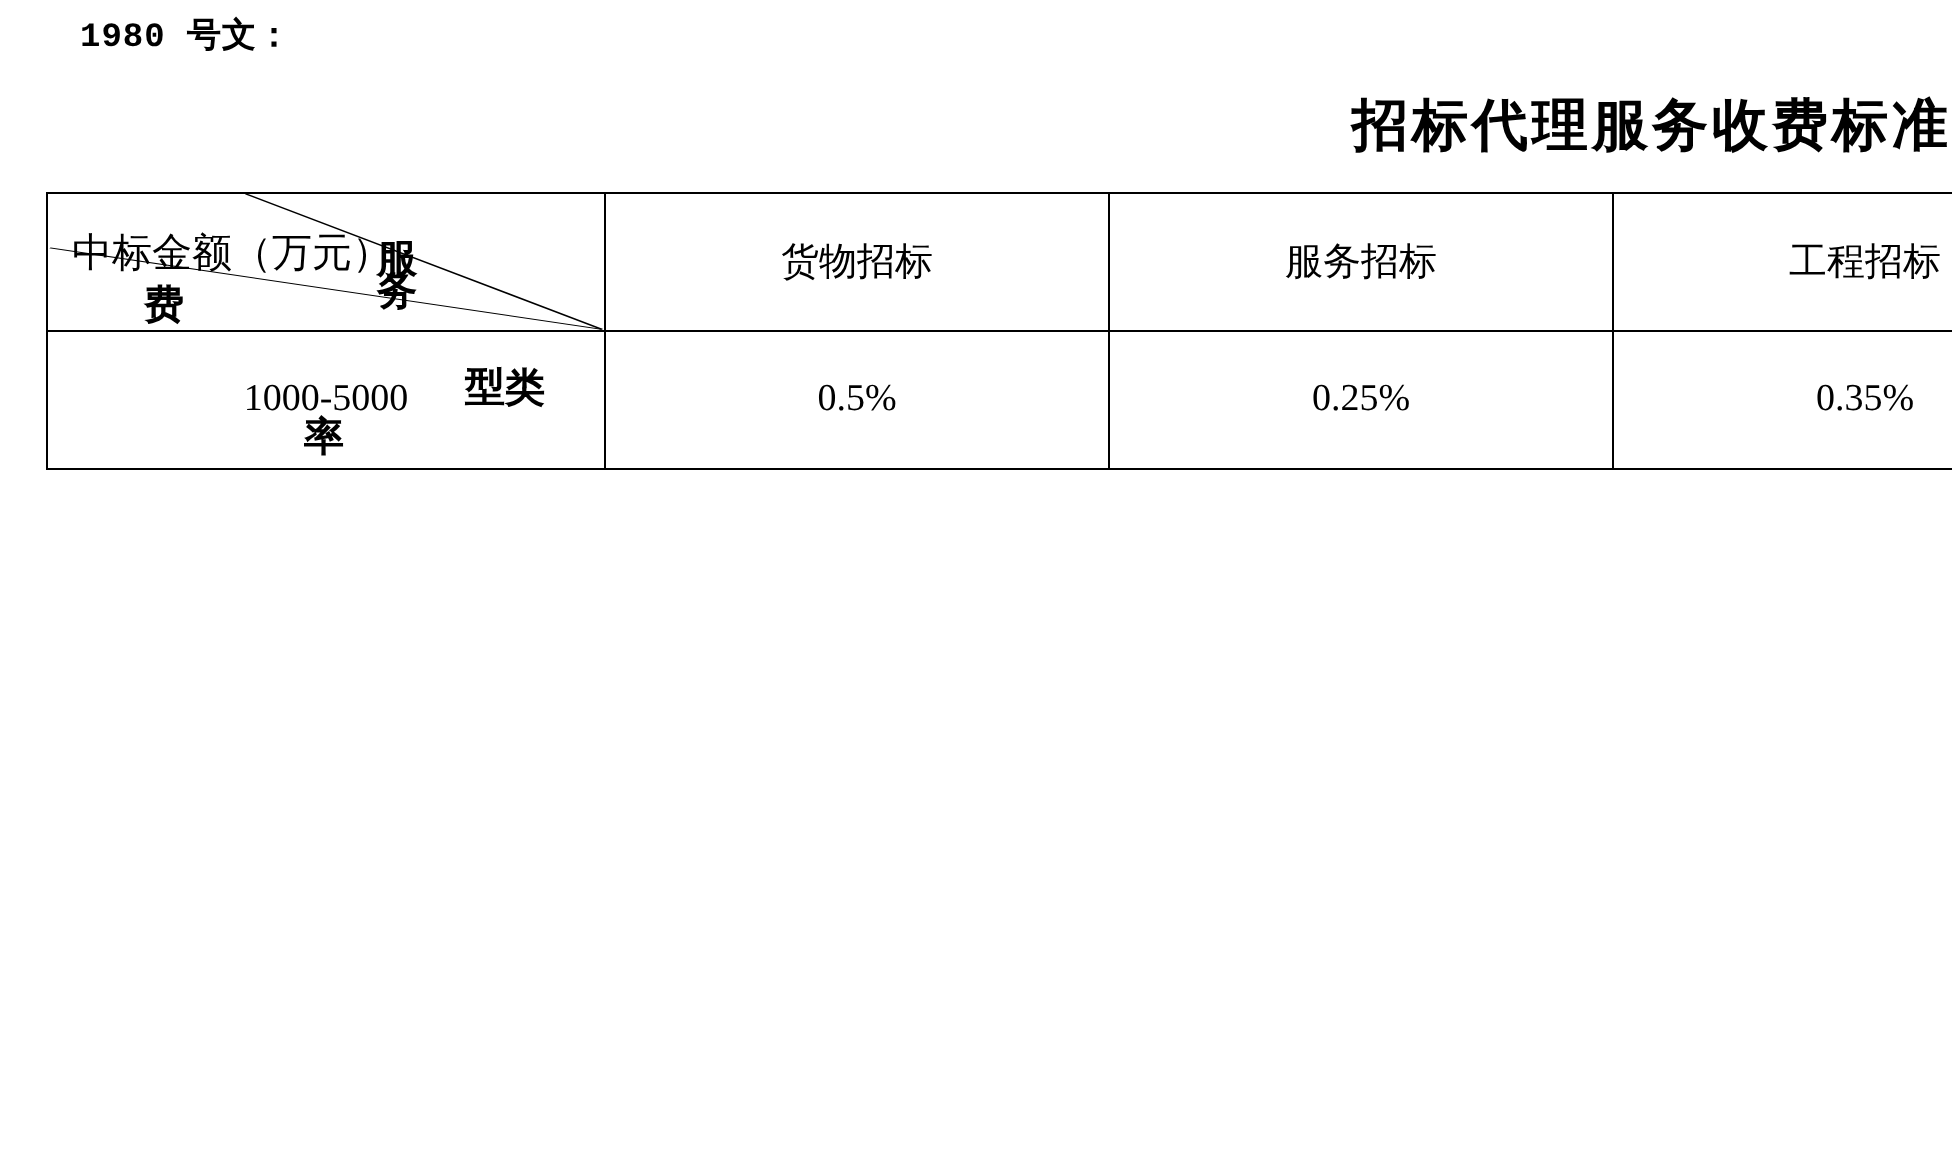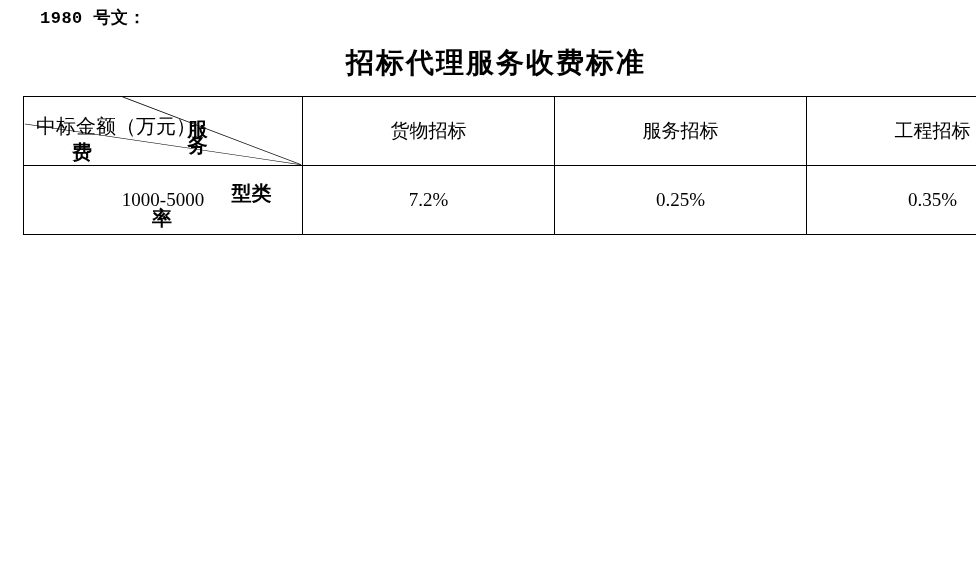--- a/index.html
+++ b/index.html
@@ -22,21 +22,21 @@
     font-family: Liberation Mono, monospace;
     font-weight: bold;
     font-size: 17px;
     letter-spacing: 0.5px;
   }
   .doc-title {
     position: absolute;
     left: 0;
     right: 0;
     top: 44px;
-    text-align: center;
+    text-align: right;
     font-family: "Liberation Serif", serif;
     font-weight: bold;
     font-size: 28px;
     letter-spacing: 2px;
     margin-left: 16px;
   }
   .table-wrap {
     position: absolute;
     left: 23px;
     top: 96px;
@@ -144,19 +144,19 @@
           <span class="hdr-type">类型</span>
           <span class="hdr-amount">中标金额（万元）</span>
         </td>
         <td class="col-val col-head">货物招标</td>
         <td class="col-val col-head">服务招标</td>
         <td class="col-val col-head">工程招标</td>
       </tr>
 
       <tr>
         <td class="col-label row-label">1000-5000</td>
-        <td class="col-val row-val">7.2%</td>
+        <td class="col-val row-val">0.5%</td>
         <td class="col-val row-val">0.25%</td>
         <td class="col-val row-val">0.35%</td>
       </tr>
     </tbody>
   </table>
 </div>
 
 </body></html>

